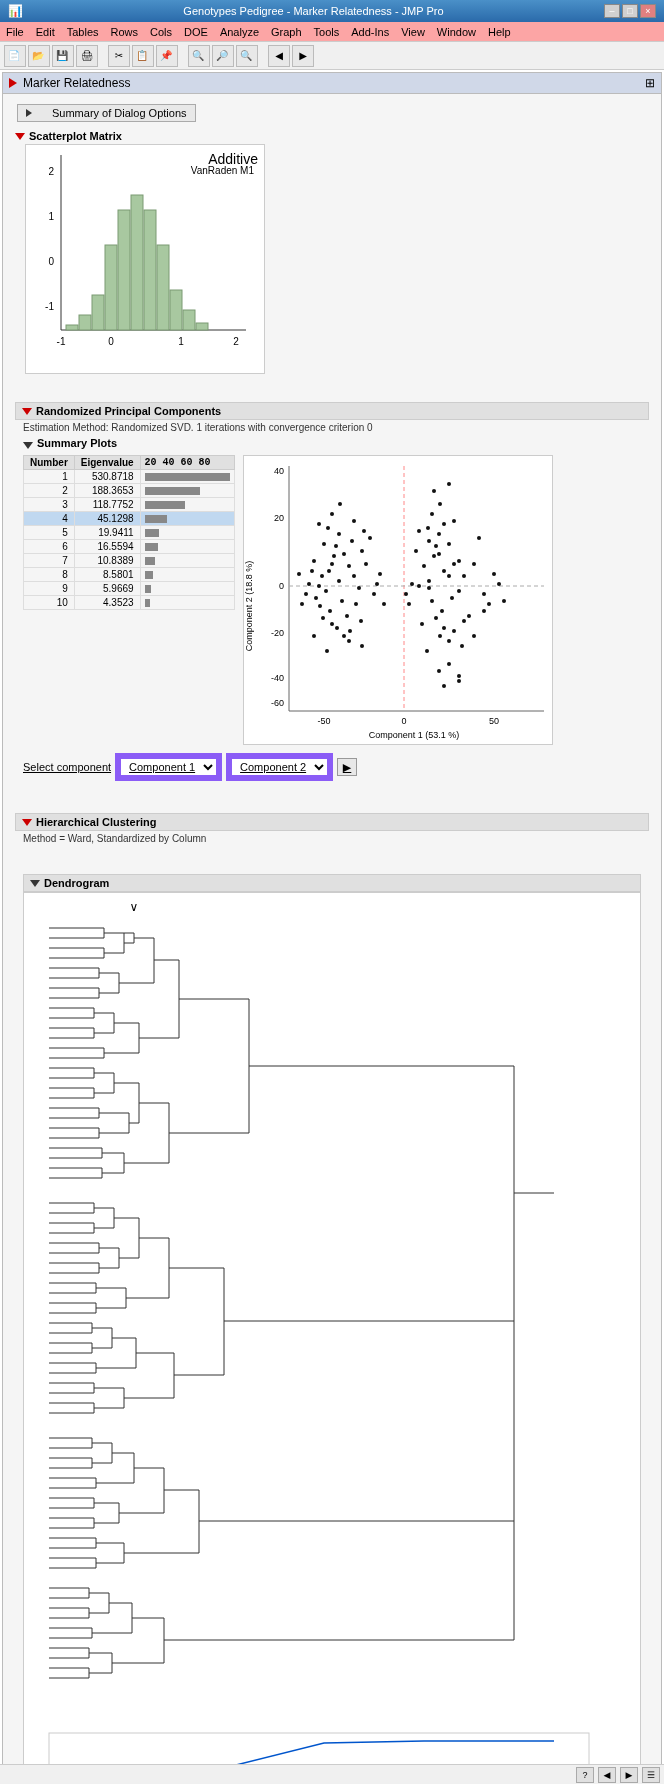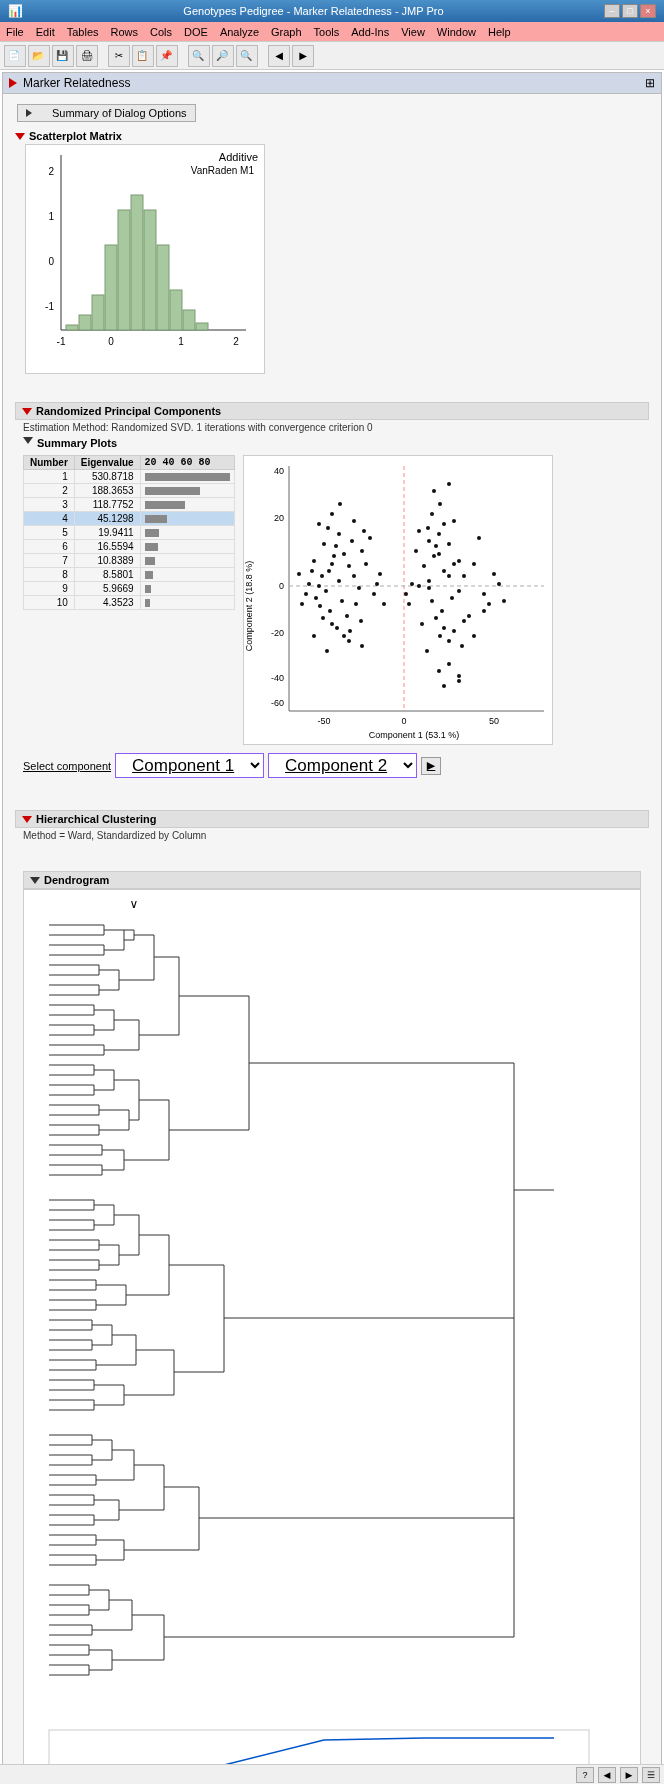--- a/index.html
+++ b/index.html
@@ -128,21 +128,21 @@
     .pca-info {
       font-size: 10px;
       color: #333;
       padding: 2px 8px;
     }
     .summary-plots-header {
       padding: 2px 8px;
       font-weight: bold;
       font-size: 11px;
       display: flex;
-      align-items: flex-start;
+      align-items: flex-end;
     }
 
     .pca-table-container {
       display: flex;
       gap: 8px;
       padding: 4px 8px;
     }
 
     .eigenvalue-table {
       border-collapse: collapse;
@@ -183,23 +183,23 @@
     .component-selector {
       display: flex;
       align-items: center;
       gap: 4px;
       padding: 4px 8px;
       font-size: 11px;
       text-decoration: underline;
     }
     .component-dropdown {
       background: white;
-      border: 1px solid #8b5cf6;
-      padding: 1px 12px;
-      font-size: 17px;
+      border: 6px solid #8b5cf6;
+      padding: 1px 4px;
+      font-size: 11px;
       cursor: pointer;
     }
     .play-btn {
       background: #e8e8e8;
       border: 1px solid #999;
       width: 20px; height: 18px;
       display: flex; align-items: center; justify-content: center;
       cursor: pointer;
     }
 
@@ -316,21 +316,21 @@
       </div>
 
       <div class="scatterplot-section">
         <div class="scatterplot-header">
           <span style="display:inline-block;width:0;height:0;border-left:5px solid transparent;border-right:5px solid transparent;border-top:7px solid #cc0000;margin-right:4px;"></span>
           <span>Scatterplot Matrix</span>
         </div>
 
         <div class="scatterplot-container">
           
-          <div style="position:absolute;top:6px;right:6px;font-size:11px;">Additive</div>
+          <div style="position:absolute;top:6px;right:6px;font-size:14px;">Additive</div>
           <div style="position:absolute;top:20px;right:10px;font-size:10px;">VanRaden M1</div>
           
           <svg width="235" height="225" viewBox="0 0 235 225">
 
             <line x1="35" y1="10" x2="35" y2="185" stroke="#333" stroke-width="1"></line>
 
             <line x1="35" y1="185" x2="220" y2="185" stroke="#333" stroke-width="1"></line>
 
             <text x="28" y="30" font-size="10" text-anchor="end">2</text>
             <text x="28" y="75" font-size="10" text-anchor="end">1</text>

